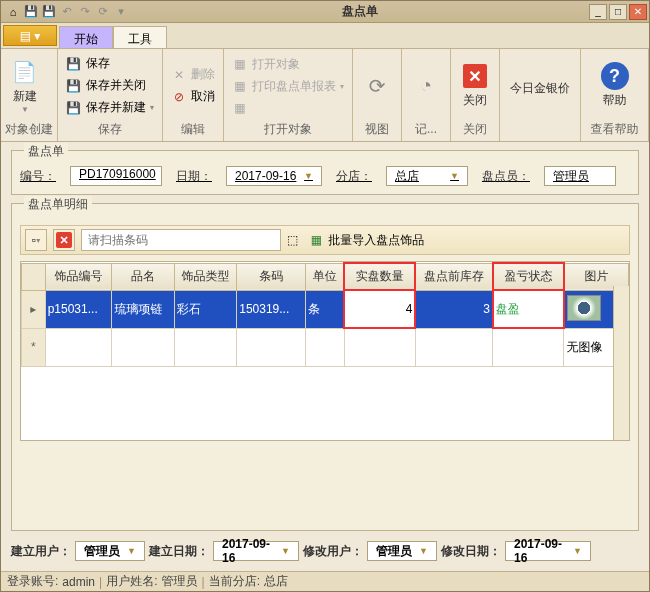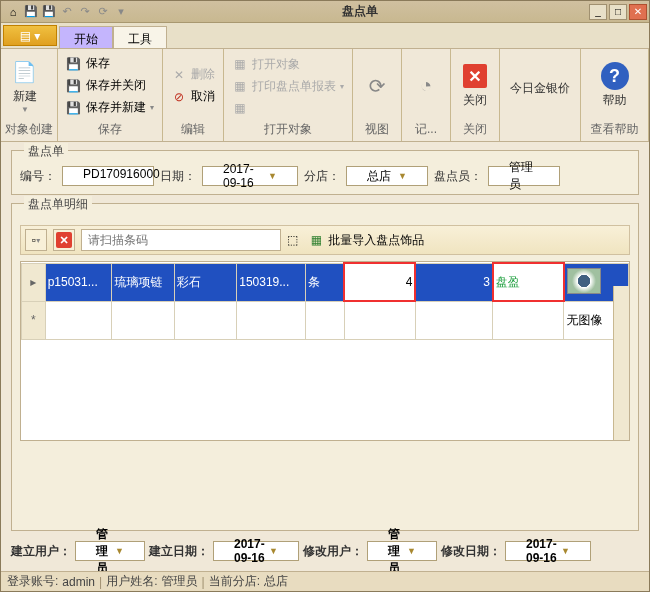--- a/index.html
+++ b/index.html
@@ -22,23 +22,23 @@
 .rgroup .label { text-align: center; color: #666; font-size: 12px; padding: 1px 0; }
 .bigbtn { display: flex; flex-direction: column; align-items: center; justify-content: center; padding: 4px 6px; cursor: pointer; min-width: 40px; }
 .bigbtn .bicon { width: 28px; height: 28px; display: flex; align-items: center; justify-content: center; font-size: 20px; }
 .bigbtn .btxt { margin-top: 2px; color: #333; }
 .vlist { display: flex; flex-direction: column; gap: 1px; }
 .smbtn { display: flex; align-items: center; gap: 4px; padding: 2px 4px; cursor: pointer; white-space: nowrap; }
 .smbtn .sicon { width: 16px; height: 16px; display: flex; align-items: center; justify-content: center; }
 .content { flex: 1; padding: 8px 10px; display: flex; flex-direction: column; gap: 8px; overflow: hidden; }
 .fieldset { border: 1px solid #c0b090; padding: 8px; background: #f4eedc; }
 .fieldset > .legend { margin: -16px 0 6px 4px; background: #f4eedc; padding: 0 4px; width: fit-content; color: #444; }
-.row { display: flex; align-items: center; gap: 6px; flex-wrap: nowrap; }
+.row { display: flex; align-items: center; gap: 14px; flex-wrap: nowrap; text-decoration: underline; }
 .lbl { color: #333; white-space: nowrap; }
-.inp { border: 1px solid #b0a078; background: #fff; height: 20px; padding: 0 20px; }
+.inp { border: 1px solid #b0a078; background: #fff; height: 20px; padding: 0 8px; }
 .inp.combo { display: flex; align-items: center; justify-content: space-between; }
 .combo .caret { color: #a88830; font-size: 9px; }
 .detail-toolbar { border: 1px solid #d0c0a0; background: linear-gradient(#f8f0d8,#f0e4c0); height: 30px; display: flex; align-items: center; padding: 0 4px; gap: 6px; }
 .search-input { flex: 0 0 200px; height: 22px; border: 1px solid #c0b090; background: #fff; padding: 0 6px; color: #6d28d9; }
 .grid-wrap { border: 1px solid #c0b090; height: 180px; background: #fff; position: relative; }
 .grid { width: 100%; border-collapse: collapse; table-layout: fixed; }
 .grid th { background: linear-gradient(#f8f4e8,#e8e0c8); border: 1px solid #c8b890; font-weight: normal; padding: 4px 2px; color: #333; height: 24px; overflow: hidden; white-space: nowrap; }
 .grid td { border: 1px solid #d8d0b8; padding: 4px 2px; height: 38px; white-space: nowrap; overflow: hidden; }
 .grid tr.sel td { background: #2050c0; color: #fff; }
 .grid tr.sel td.hilite { background: #fff; color: #000; border: 2px solid #f03030; }
@@ -246,20 +246,32 @@
               <col style="width:58px">
               <col style="width:58px">
               <col style="width:64px">
               <col style="width:36px">
               <col style="width:66px">
               <col style="width:72px">
               <col style="width:66px">
               <col style="width:60px">
             </colgroup>
           <tbody>
+              <tr>
+            <th class="rowhdr"></th>
+            <th>饰品编号</th>
+            <th>品名</th>
+            <th>饰品类型</th>
+            <th>条码</th>
+            <th>单位</th>
+            <th class="hilite">实盘数量</th>
+            <th>盘点前库存</th>
+            <th class="hilite">盈亏状态</th>
+            <th>图片</th>
+          </tr>
           <tr class="sel">
             <td class="rowhdr">▸</td>
             <td>p15031...</td>
             <td>琉璃项链</td>
             <td>彩石</td>
             <td>150319...</td>
             <td>条</td>
             <td class="hilite" style="text-align:right">4</td>
             <td style="text-align:right">3</td>
             <td class="hilite" style="color:#20a040">盘盈</td>

